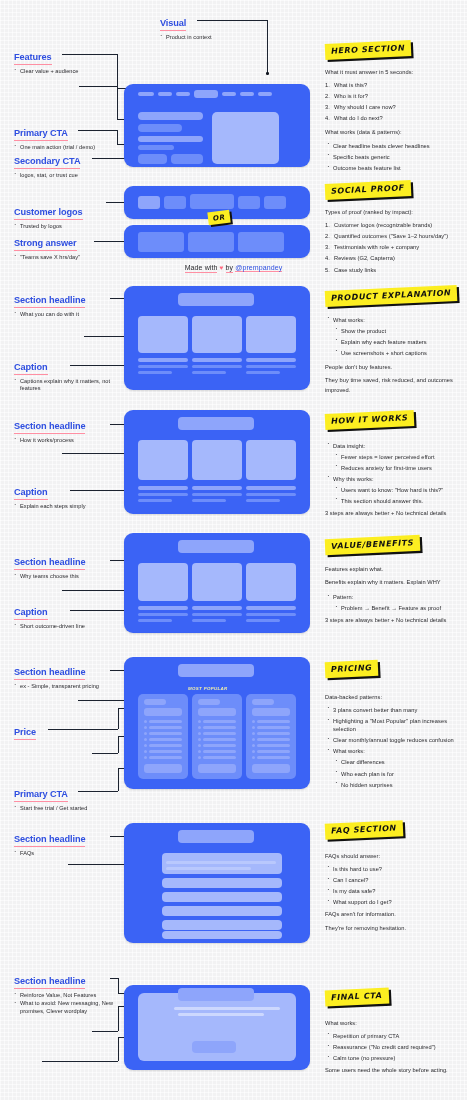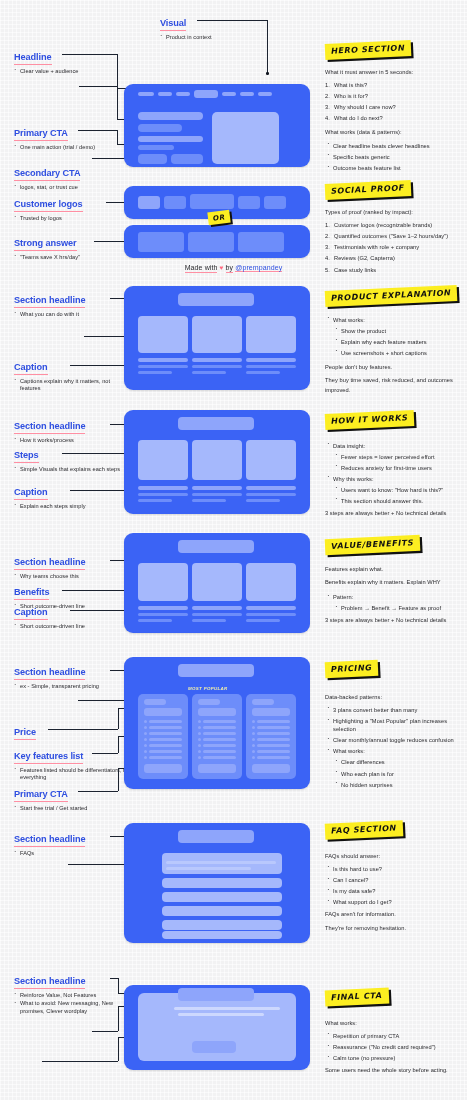--- a/index.html
+++ b/index.html
@@ -108,21 +108,21 @@
     <span class="lbl">Visual</span>
     <ul>
       <li>Product in context</li>
     </ul>
   </div>
   <div class="cn h" style="left:197px;top:20px;width:70px;"></div>
   <div class="cn v" style="left:267px;top:20px;height:53px;"></div>
   <div class="dot" style="left:266px;top:72px;"></div>
 
   <div class="ann" style="top:46px;">
-    <span class="lbl">Headline</span>
+    <span class="lbl">Features</span>
     <ul>
         <li>Clear value + audience</li>
       </ul>
   </div>
   <div class="cn h" style="left:62px;top:54px;width:55px;"></div>
   <div class="cn v" style="left:117px;top:54px;height:34px;"></div>
   <div class="cn h" style="left:117px;top:88px;width:23px;"></div>
   <div class="dot" style="left:139px;top:87px;"></div>
 
   <div class="cn h" style="left:79px;top:86px;width:38px;"></div>
@@ -134,21 +134,21 @@
     <span class="lbl">Primary CTA</span>
     <ul>
         <li>One main action (trial / demo)</li>
       </ul>
   </div>
   <div class="cn h" style="left:78px;top:130px;width:39px;"></div>
   <div class="cn v" style="left:117px;top:130px;height:14px;"></div>
   <div class="cn h" style="left:117px;top:144px;width:23px;"></div>
   <div class="dot" style="left:139px;top:143px;"></div>
 
-  <div class="ann" style="top:162px;">
+  <div class="ann" style="top:150px;">
     <span class="lbl">Secondary CTA</span>
     <ul>
         <li>logos, stat, or trust cue</li>
       </ul>
   </div>
   <div class="cn h" style="left:92px;top:158px;width:97px;"></div>
   <div class="cn v" style="left:189px;top:154px;height:4px;"></div>
   <div class="dot" style="left:188px;top:152px;"></div>
 
   <div class="card" style="left:124px;top:84px;width:186px;height:83px;">
@@ -178,21 +178,21 @@
       <li>What do I do next?</li>
     </ul>
     <p class="rtxt" style="margin-top:6px;">What works (data &amp; patterns):</p>
     <ul class="rlist">
       <li>Clear headline beats clever headlines</li>
       <li>Specific beats generic</li>
       <li>Outcome beats feature list</li>
     </ul>
   </div>
 
-  <div class="ann" style="top:193px;">
+  <div class="ann" style="top:201px;">
     <span class="lbl">Customer logos</span>
     <ul>
         <li>Trusted by logos</li>
       </ul>
   </div>
   <div class="cn h" style="left:106px;top:202px;width:34px;"></div>
   <div class="dot" style="left:138px;top:201px;"></div>
 
   <div class="ann" style="top:232px;">
     <span class="lbl">Strong answer</span>
@@ -293,26 +293,20 @@
 
   <div class="ann" style="top:415px;">
     <span class="lbl">Section headline</span>
     <ul>
         <li>How it works/process</li>
       </ul>
   </div>
   <div class="cn h" style="left:110px;top:424px;width:62px;"></div>
   <div class="dot" style="left:170px;top:423px;"></div>
 
-  <div class="ann" style="top:444px;">
-    <span class="lbl">Steps</span>
-    <ul>
-        <li>Simple Visuals that explains each steps</li>
-      </ul>
-  </div>
   <div class="cn h" style="left:62px;top:453px;width:78px;"></div>
   <div class="dot" style="left:138px;top:452px;"></div>
 
   <div class="ann" style="top:481px;">
     <span class="lbl">Caption</span>
     <ul>
         <li>Explain each steps simply</li>
       </ul>
   </div>
   <div class="cn h" style="left:70px;top:490px;width:70px;"></div>
@@ -357,26 +351,20 @@
 
   <div class="ann" style="top:551px;">
     <span class="lbl">Section headline</span>
     <ul>
         <li>Why teams choose this</li>
       </ul>
   </div>
   <div class="cn h" style="left:110px;top:560px;width:62px;"></div>
   <div class="dot" style="left:170px;top:559px;"></div>
 
-  <div class="ann" style="top:581px;">
-    <span class="lbl">Benefits</span>
-    <ul>
-        <li>Short outcome-driven line</li>
-      </ul>
-  </div>
   <div class="cn h" style="left:62px;top:590px;width:78px;"></div>
   <div class="dot" style="left:138px;top:589px;"></div>
 
   <div class="ann" style="top:601px;">
     <span class="lbl">Caption</span>
     <ul>
         <li>Short outcome-driven line</li>
       </ul>
   </div>
   <div class="cn h" style="left:70px;top:610px;width:70px;"></div>
@@ -426,26 +414,20 @@
   <div class="dot" style="left:138px;top:699px;"></div>
 
   <div class="ann" style="top:721px;">
     <span class="lbl">Price</span>
   </div>
   <div class="cn h" style="left:48px;top:729px;width:70px;"></div>
   <div class="cn v" style="left:118px;top:708px;height:21px;"></div>
   <div class="cn h" style="left:118px;top:708px;width:22px;"></div>
   <div class="dot" style="left:138px;top:707px;"></div>
 
-  <div class="ann" style="top:745px;">
-    <span class="lbl">Key features list</span>
-    <ul>
-        <li>Features listed should be differentiators, not everything</li>
-      </ul>
-  </div>
   <div class="cn h" style="left:92px;top:753px;width:26px;"></div>
   <div class="cn v" style="left:118px;top:736px;height:17px;"></div>
   <div class="cn h" style="left:118px;top:736px;width:22px;"></div>
   <div class="dot" style="left:138px;top:735px;"></div>
 
   <div class="ann" style="top:783px;">
     <span class="lbl">Primary CTA</span>
     <ul>
         <li>Start free trial / Get started</li>
       </ul>

